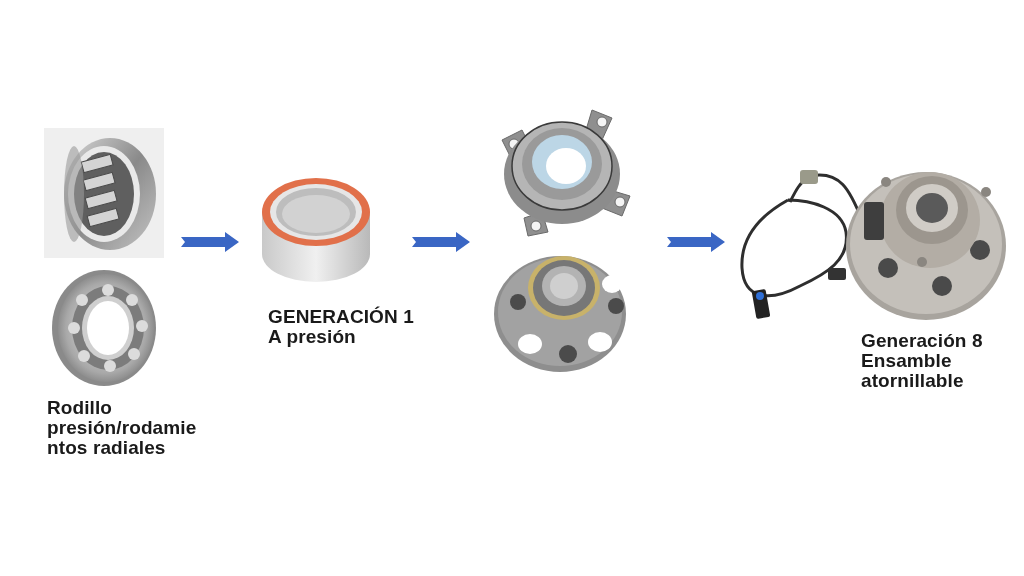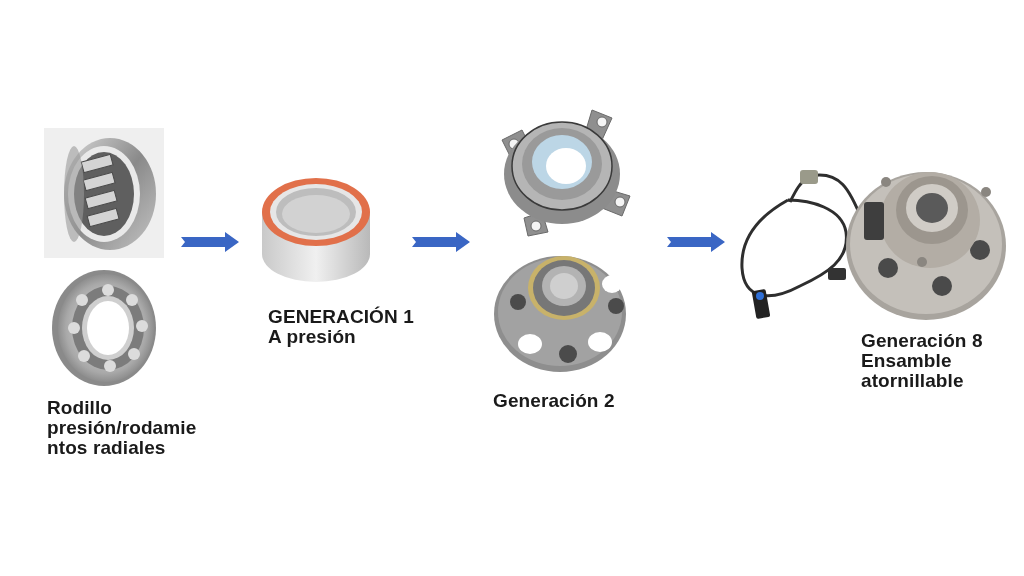--- a/index.html
+++ b/index.html
@@ -139,21 +139,20 @@
     <circle cx="126" cy="60" r="8" fill="#4b4b4b"></circle>
     <circle cx="78" cy="108" r="9" fill="#4b4b4b"></circle>
     <ellipse cx="74" cy="42" rx="36" ry="32" fill="#c8b26a"></ellipse>
     <ellipse cx="74" cy="42" rx="31" ry="28" fill="#777777"></ellipse>
     <ellipse cx="74" cy="40" rx="22" ry="20" fill="#b3b3b3"></ellipse>
     <ellipse cx="74" cy="40" rx="14" ry="13" fill="#cfcfcf"></ellipse>
   </svg>
 </div>
 
 <div class="label" style="left:493px;top:391px;">
-  <span>Generación 2</span>
 </div>
 
 <div class="arrow" style="left:667px;top:232px;">
   <svg width="60" height="20" viewBox="0 0 60 20">
     <path d="M0 5 L44 5 L44 0 L58 10 L44 20 L44 15 L0 15 L4 10 Z" fill="#3a66c4"></path>
   </svg>
 </div>
 
 <div class="abs" style="left:730px;top:150px;width:280px;height:180px;">
   <svg width="280" height="180" viewBox="0 0 280 180">

